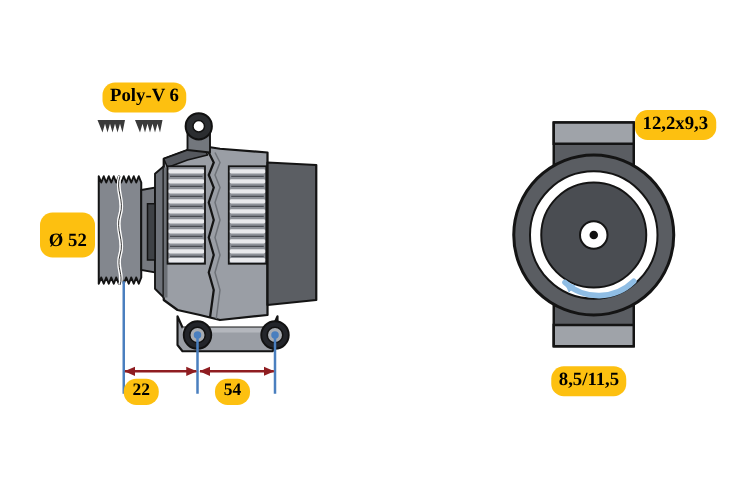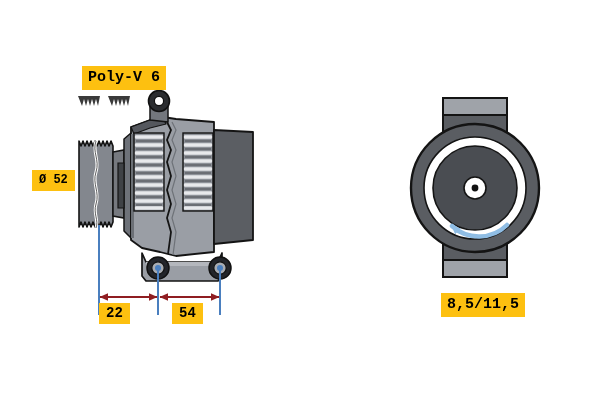--- a/index.html
+++ b/index.html
@@ -15,43 +15,44 @@
     overflow: hidden;
     font-family: "Liberation Sans", sans-serif;
   }
   #stage svg {
     position: absolute;
     left: 0;
     top: 0;
   }
   .lbl {
     position: absolute;
-    font-family: Liberation Mono, monospace;
+    font-family: Liberation Serif, serif;
     font-weight: bold;
     white-space: nowrap;
     line-height: 1;
     box-sizing: border-box;
+    border-radius: 10px;
   }
   .lbl-yellow {
     background: #fdc010;
     color: #000000;
   }
   .lbl-blue {
     background: #c5dcf0;
     color: #123a7a;
   }
   #lbl-polyv {
     left: 82px; top: 66px;
     font-size: 15px;
     padding: 4px 6px 5px 6px;
   }
   #lbl-diam {
     left: 32px; top: 170px;
-    font-size: 12px;
-    padding: 4px 7px 5px 7px;
+    font-size: 15px;
+    padding: 16px 7px 5px 7px;
   }
   #lbl-bplus {
     left: 172px; top: 97px;
     font-size: 14px;
     padding: 4px 6px 5px 6px;
   }
   #lbl-d32 {
     left: 99px; top: 303px;
     font-size: 14px;
     padding: 3px 7px 4px 7px;
@@ -261,16 +262,17 @@
 
   <div class="lbl lbl-yellow" id="lbl-polyv">Poly-V 6</div>
 
   <div class="lbl lbl-yellow" id="lbl-diam">Ø 52</div>
 
 
   <div class="lbl lbl-yellow" id="lbl-d32">22</div>
 
   <div class="lbl lbl-yellow" id="lbl-d85">54</div>
 
+  <div class="lbl lbl-yellow" id="lbl-bolt">12,2x9,3</div>
 
   <div class="lbl lbl-yellow" id="lbl-mount">8,5/11,5</div>
 
 </div>
 
 </body></html>

